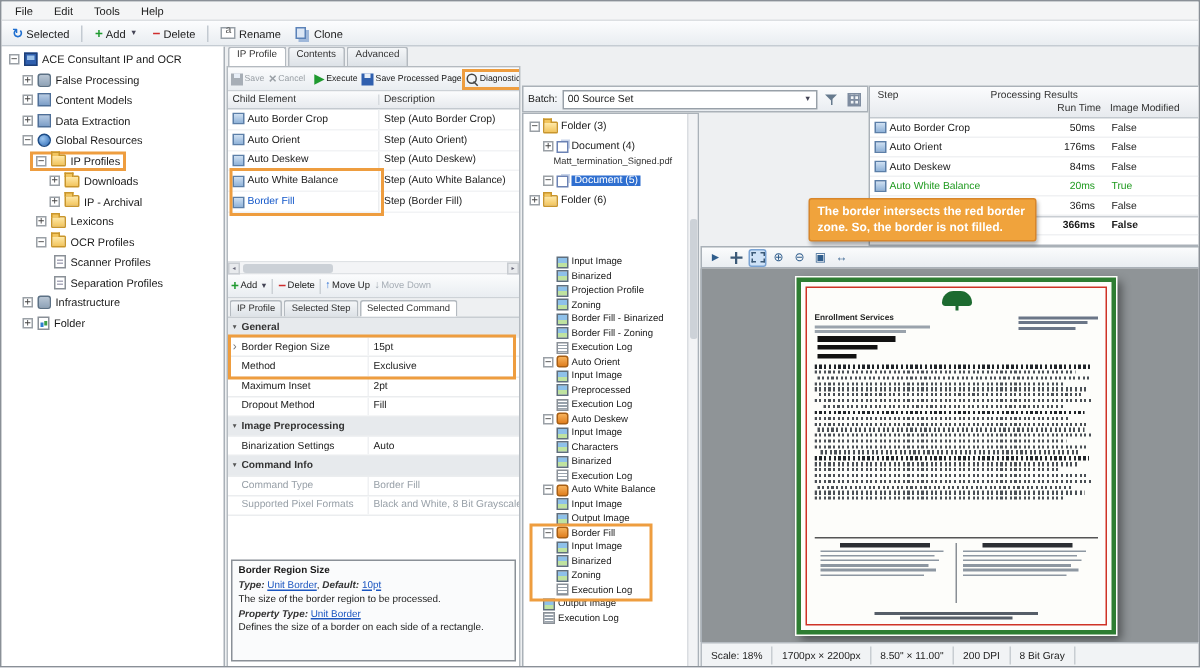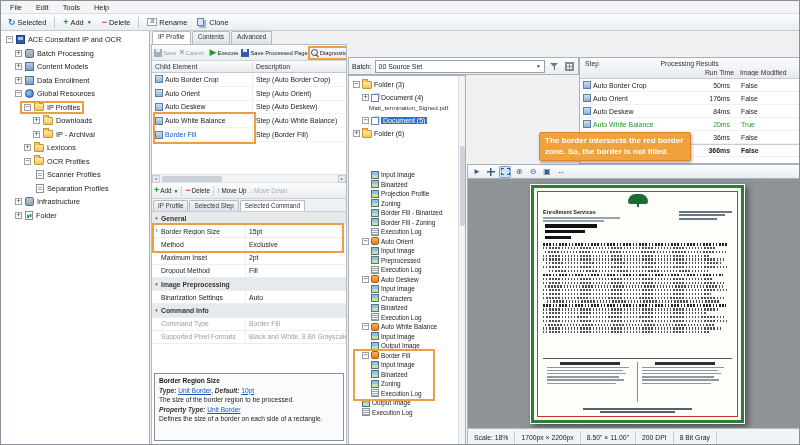--- a/index.html
+++ b/index.html
@@ -206,35 +206,35 @@
         <span class="twrap">
           <span class="expbox">−</span>
           <span class="ic ic-computer"></span>
           <span class="lbl">ACE Consultant IP and OCR</span>
         </span>
       </div>
       <div class="trow" style="padding-left: 12px;">
         <span class="twrap">
           <span class="expbox">+</span>
           <span class="ic ic-gear"></span>
-          <span class="lbl">Batch Processing</span>
+          <span class="lbl">False Processing</span>
         </span>
       </div>
       <div class="trow" style="padding-left: 12px;">
         <span class="twrap">
           <span class="expbox">+</span>
           <span class="ic ic-model"></span>
           <span class="lbl">Content Models</span>
         </span>
       </div>
       <div class="trow" style="padding-left: 12px;">
         <span class="twrap">
           <span class="expbox">+</span>
           <span class="ic ic-model"></span>
-          <span class="lbl">Data Enrollment</span>
+          <span class="lbl">Data Extraction</span>
         </span>
       </div>
       <div class="trow" style="padding-left: 12px;">
         <span class="twrap">
           <span class="expbox">−</span>
           <span class="ic ic-globe"></span>
           <span class="lbl">Global Resources</span>
         </span>
       </div>
       <div class="trow" style="padding-left: 21px;">

